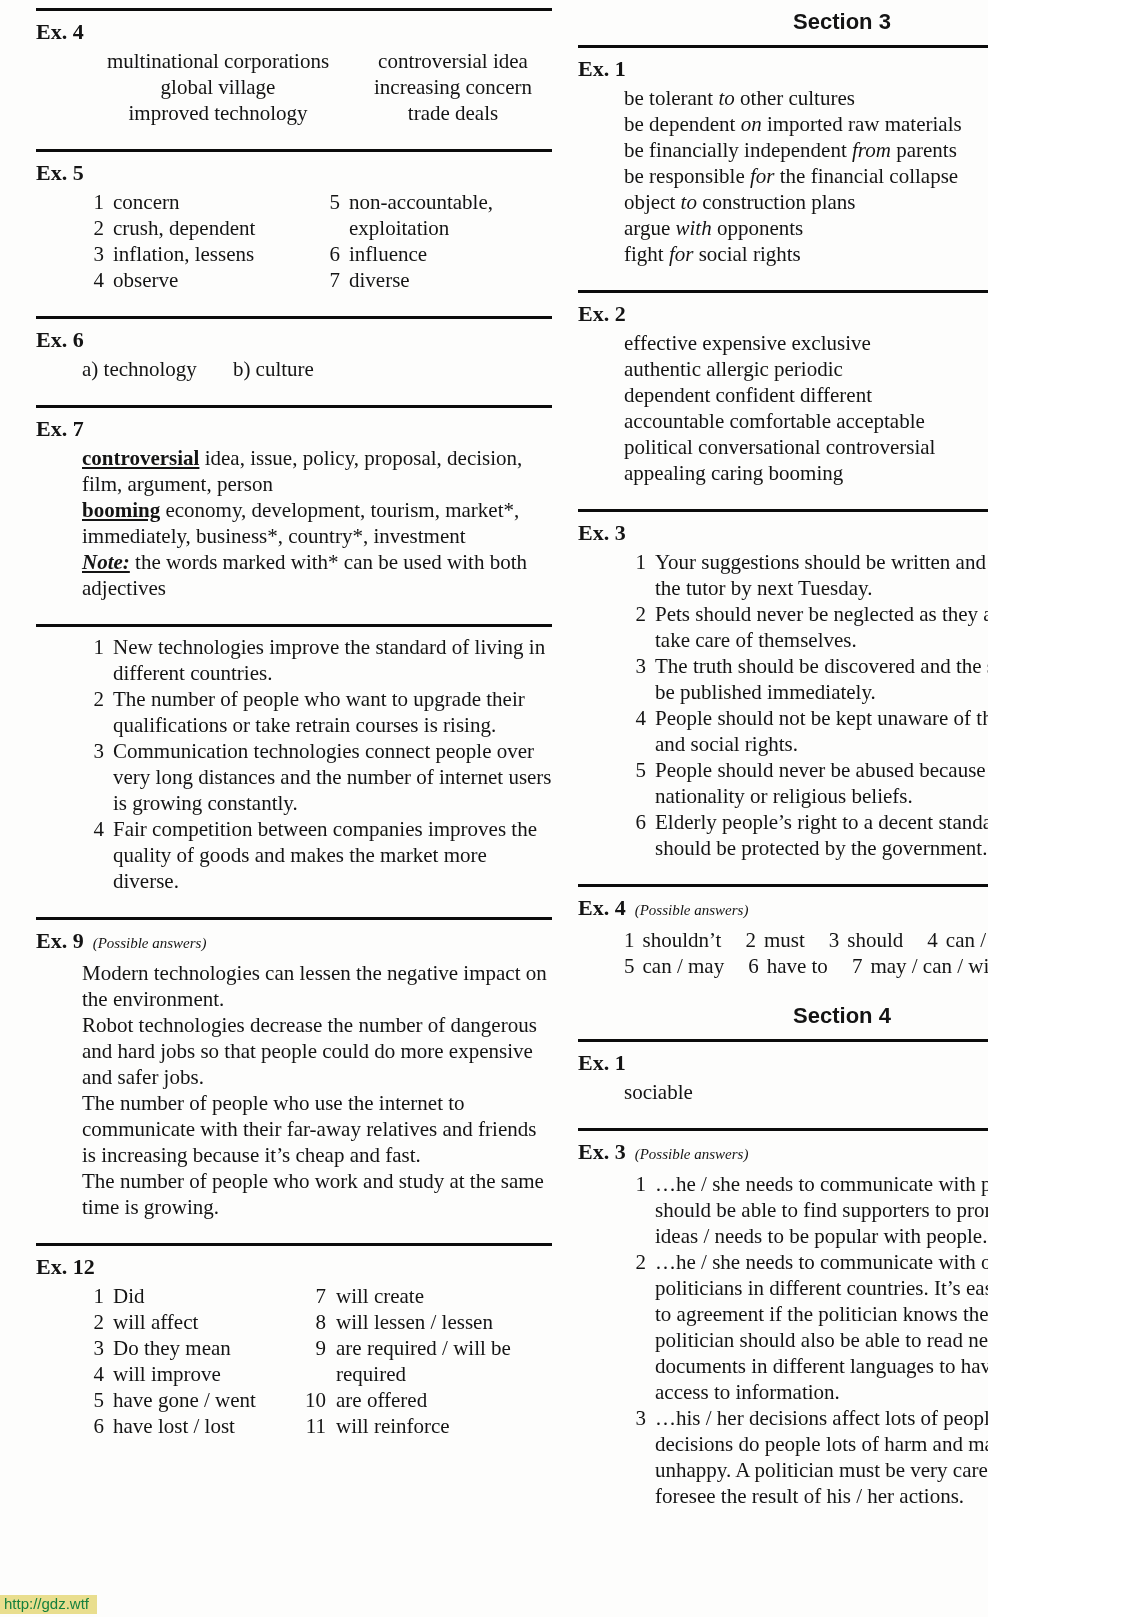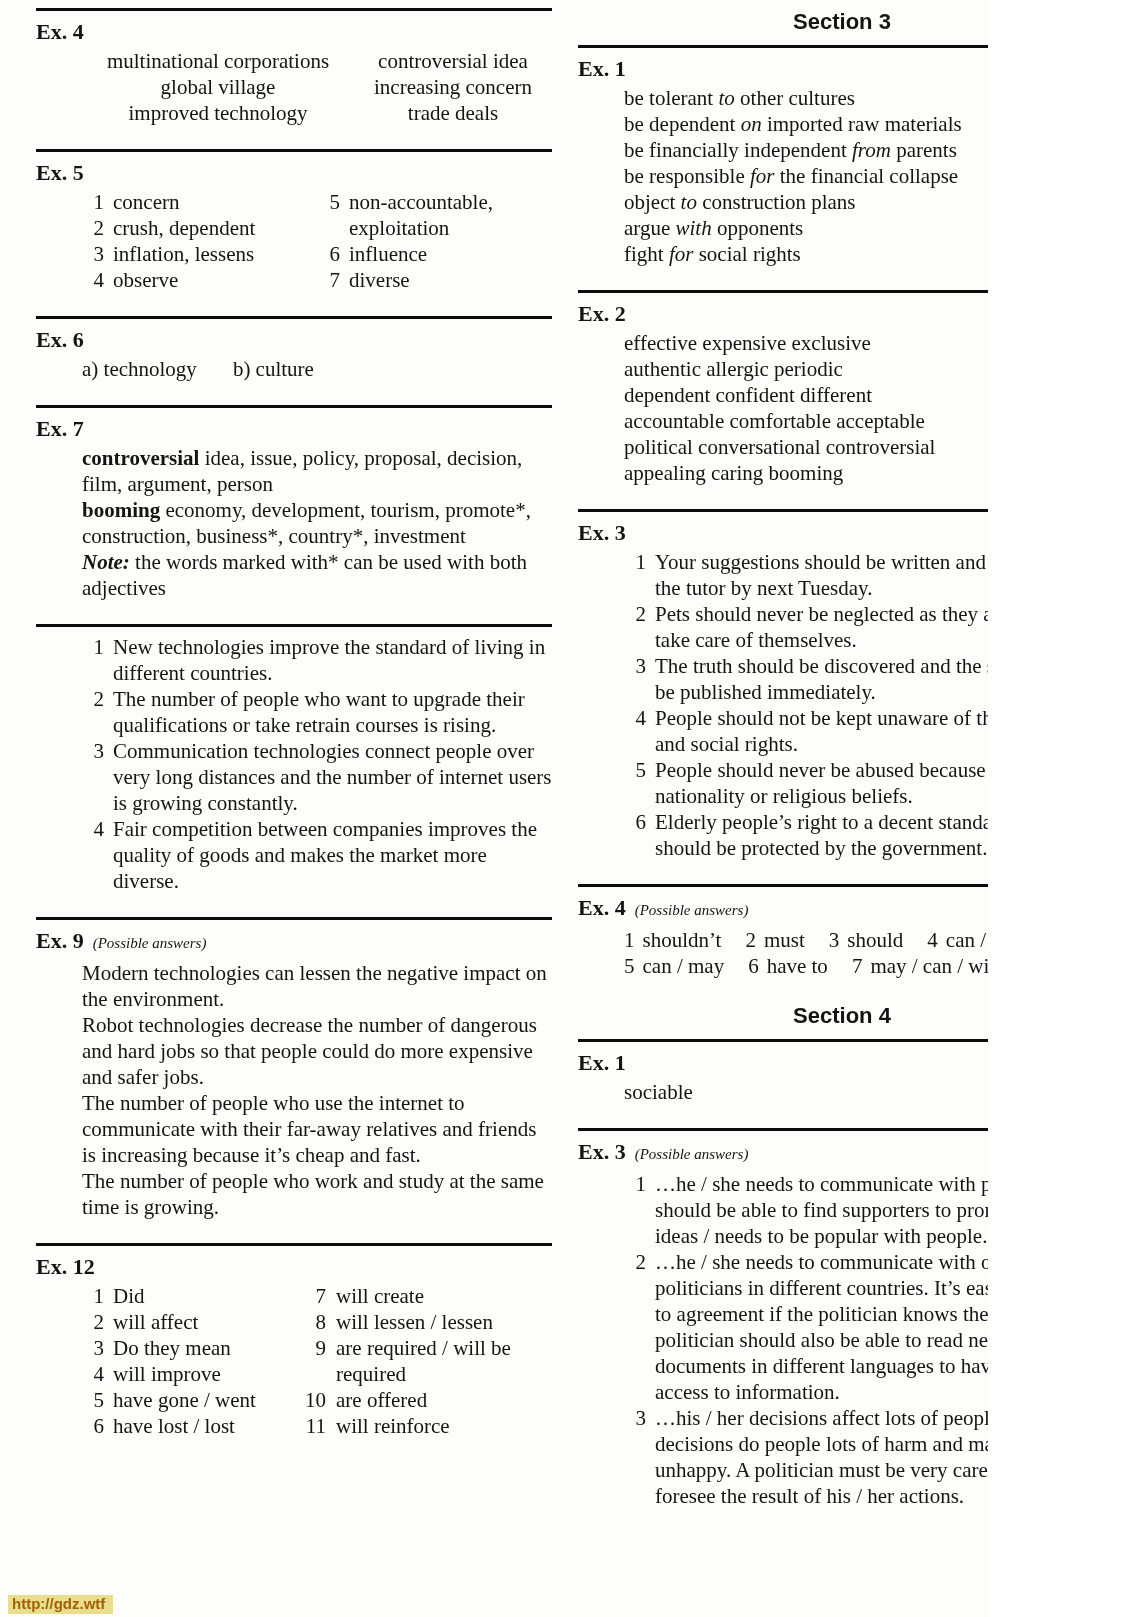--- a/index.html
+++ b/index.html
@@ -35,26 +35,26 @@
   }
   .section-heading.mid{margin-top:4px;}
   .ans-row{display:flex;gap:24px;}
   .ans .ans-n{margin-right:8px;}
   .page-number{
     margin-top:14px;text-align:right;padding-right:52px;
     font-family:"Liberation Sans","DejaVu Sans",sans-serif;
     font-size:24px;
   }
   .watermark{
-    position:absolute;left:8px;bottom:3px;
-    background:#e9de8e;color:#a16207;
+    position:absolute;left:0;bottom:3px;
+    background:#e9de8e;color:#15803d;
     font-family:"Liberation Sans","DejaVu Sans",sans-serif;
-    font-size:15px;line-height:18px;padding:0 8px 1px 4px;font-weight:bold;
+    font-size:15px;line-height:18px;padding:0 8px 1px 4px;
   }
-  b.lead{font-weight:bold;}
+  b.lead{font-weight:bold;text-decoration:underline;}
 </style>
 </head>
 <body>
 
 <div class="page">
   <div class="columns">
 
     <div class="left-col">
 
       <section class="block">
@@ -120,21 +120,21 @@
           <span>a) technology</span>
           <span>b) culture</span>
         </div>
       </section>
 
       <section class="block">
         <div class="rule"></div>
         <h3 class="ex-title">Ex. 7</h3>
         <div class="content">
           <p class="line"><b class="lead">controversial</b><span> idea, issue, policy, proposal, decision, film, argument, person</span></p>
-          <p class="line"><b class="lead">booming</b><span> economy, development, tourism, promote*, construction, business*, country*, investment</span></p>
+          <p class="line"><b class="lead">booming</b><span> economy, development, tourism, market*, immediately, business*, country*, investment</span></p>
           <p class="line"><b class="lead"><i>Note:</i></b><span> the words marked with* can be used with both adjectives</span></p>
         </div>
       </section>
 
       <section class="block">
         <div class="rule"></div>
         <div class="content">
           <div class="item">
               <span class="num">1</span>
               <span class="txt">New technologies improve the standard of living in different countries.</span>

